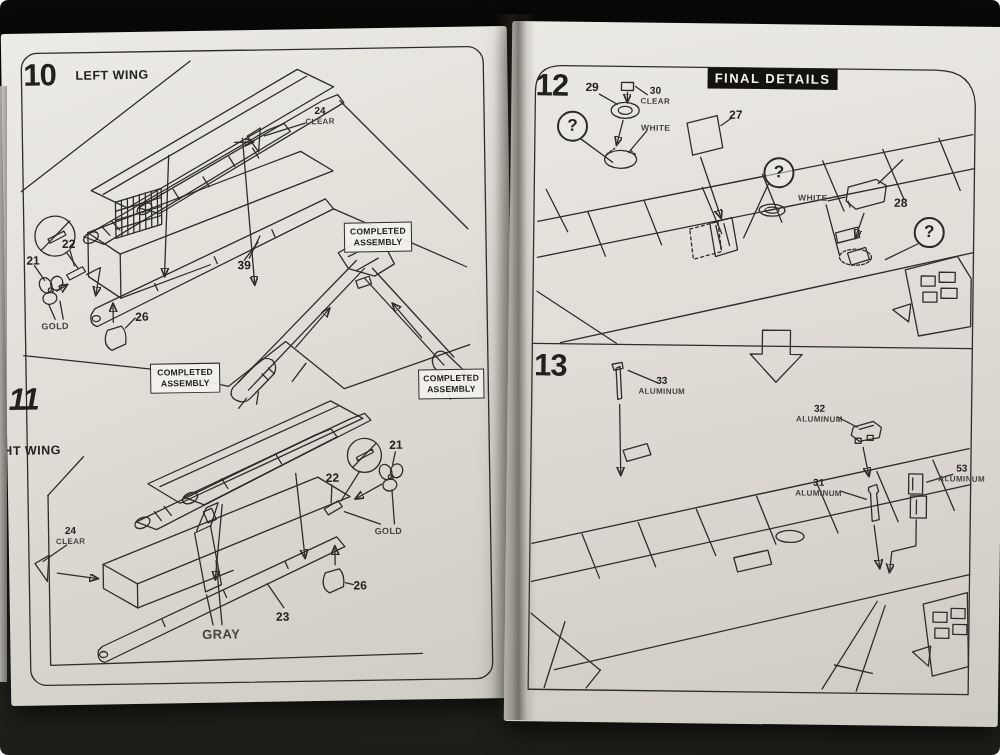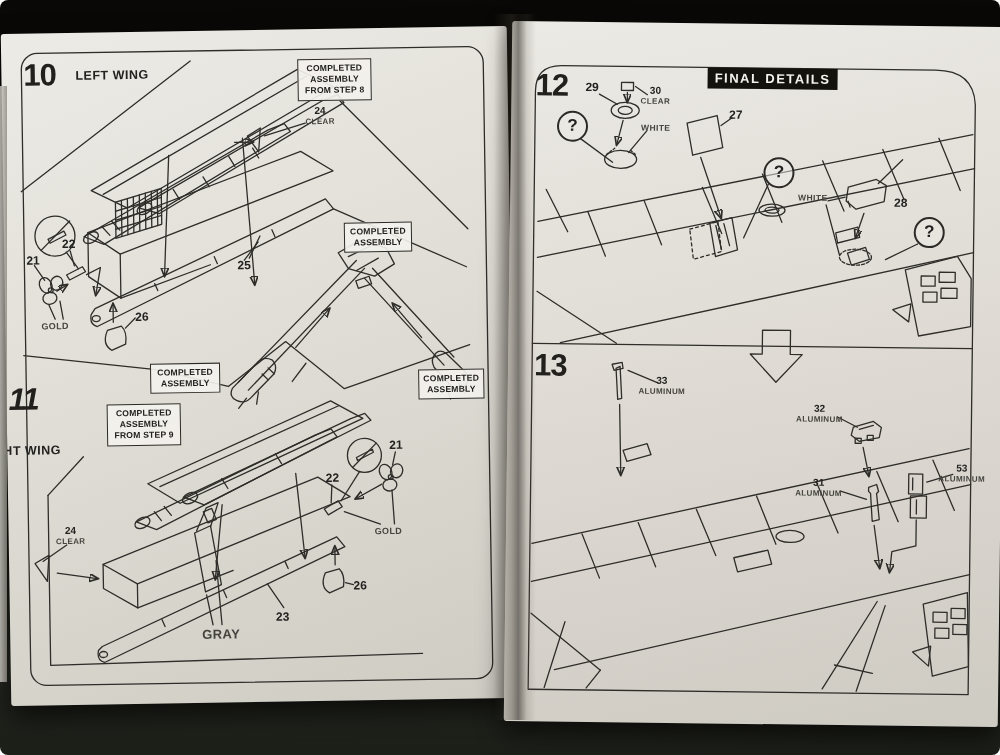--- a/index.html
+++ b/index.html
@@ -243,39 +243,37 @@
         <line x1="344" y1="556" x2="336" y2="554" stroke-width="0.9"></line>
 
         <path d="M26,530 L40,522 L38,548 Z"></path>
         <line x1="48" y1="540" x2="88" y2="546" stroke-width="2.6" marker-end="url(#ahL)"></line>
         <line x1="58" y1="512" x2="34" y2="528" stroke-width="0.9"></line>
       </g>
     </svg>
 
     <div class="stepnum" style="left:22px;top:24px;">10</div>
     <div class="steptitle" style="left:74px;top:36px;">LEFT WING</div>
-    <div class="cbox" style="left:296px;top:30px;width:66px;">COMPLETED ASSEMBLY FROM STEP 8</div>
 
     <div class="pair" style="left:296px;top:76px;width:44px;">
       <div class="num">24</div>
       <div class="note">CLEAR</div>
     </div>
-    <div class="lbl" style="left:233px;top:228px;">25</div>
+    <div class="lbl" style="left:233px;top:228px;">39</div>
     <div class="lbl" style="left:22px;top:220px;">21</div>
     <div class="lbl" style="left:58px;top:204px;">22</div>
     <div class="note" style="position:absolute;left:36px;top:288px;font-size:9px;z-index:3;">GOLD</div>
     <div class="lbl" style="left:130px;top:278px;">26</div>
 
     <div class="cbox" style="left:340px;top:194px;width:60px;">COMPLETED ASSEMBLY</div>
     <div class="cbox" style="left:144px;top:332px;width:62px;">COMPLETED ASSEMBLY</div>
     <div class="cbox" style="left:412px;top:342px;width:58px;">COMPLETED ASSEMBLY</div>
 
     <div class="stepnum italic" style="left:2px;top:348px;">11</div>
     <div class="steptitle" style="left:-4px;top:410px;">HT WING</div>
-    <div class="cbox" style="left:100px;top:372px;width:66px;">COMPLETED ASSEMBLY FROM STEP 9</div>
 
     <div class="pair" style="left:40px;top:492px;width:44px;">
       <div class="num">24</div>
       <div class="note">CLEAR</div>
     </div>
     <div class="lbl" style="left:318px;top:442px;">22</div>
     <div class="lbl" style="left:382px;top:410px;">21</div>
     <div class="note" style="position:absolute;left:366px;top:498px;font-size:9px;z-index:3;">GOLD</div>
     <div class="note" style="position:absolute;left:192px;top:596px;font-size:13px;z-index:3;">GRAY</div>
     <div class="lbl" style="left:266px;top:580px;">23</div>

